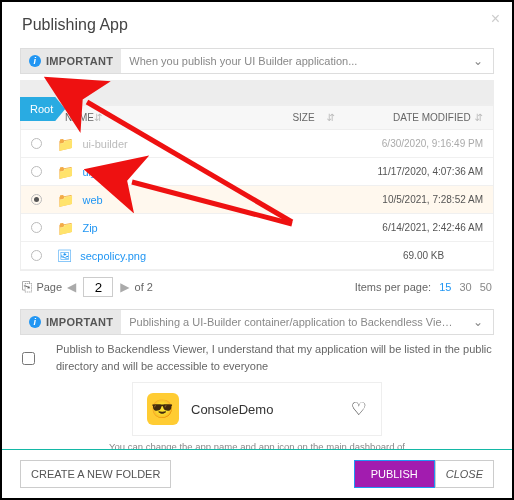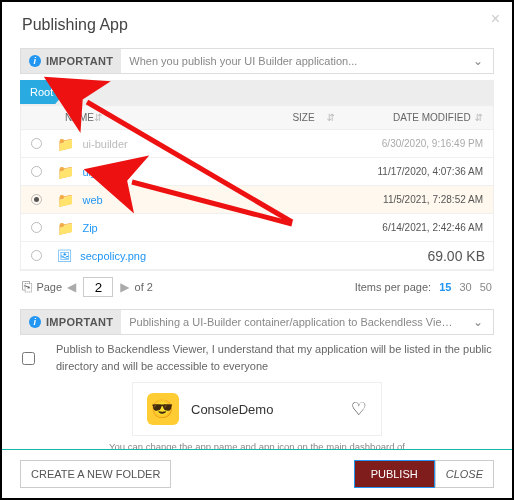--- a/index.html
+++ b/index.html
@@ -5,59 +5,59 @@
   * { box-sizing: border-box; margin: 0; padding: 0; }
   body { font-family: "Helvetica Neue", Arial, sans-serif; font-size: 13px; color: #333; background: #fff; width: 514px; height: 500px; border: 2px solid #000; position: relative; overflow: hidden; }
   .header { padding: 14px 20px 10px; font-size: 16px; color: #444; }
   .close-x { position: absolute; top: 8px; right: 12px; color: #ccc; font-size: 16px; cursor: pointer; }
   .alert { margin: 4px 18px 6px; border: 1px solid #ddd; display: flex; align-items: center; background: #fff; }
   .alert-badge { background: #e8e8e8; color: #555; font-size: 11px; font-weight: bold; padding: 6px 8px; display: flex; align-items: center; gap: 5px; letter-spacing: .3px; }
   .alert-badge .info-ic { width: 12px; height: 12px; border-radius: 50%; background: #2196f3; color: #fff; font-size: 9px; display: flex; align-items: center; justify-content: center; font-weight: bold; font-style: italic;}
   .alert-text { flex: 1; color: #888; font-size: 11px; padding: 0 8px; white-space: nowrap; overflow: hidden; text-overflow: ellipsis; }
   .alert-chev { color: #888; padding: 0 10px; font-size: 12px; }
   .root-bar { margin: 6px 18px 0; background: #ededed; height: 24px; position: relative; }
-  .root-tab { position: absolute; left: 0; top: 0; height: 24px; background: #29abe2; color: #fff; font-size: 11px; padding: 0 12px 0 10px; line-height: 24px; clip-path: polygon(0 0, calc(100% - 10px) 0, 100% 50%, calc(100% - 10px) 100%, 0 100%); }
+  .root-tab { position: absolute; left: 0; top: 17px; height: 24px; background: #29abe2; color: #fff; font-size: 11px; padding: 0 12px 0 10px; line-height: 24px; clip-path: polygon(0 0, calc(100% - 10px) 0, 100% 50%, calc(100% - 10px) 100%, 0 100%); }
   .grid { margin: 0 18px; border: 1px solid #eee; }
   .ghead { display: flex; background: #f7f7f7; border-top: 1px solid #eee; border-bottom: 1px solid #eee; font-size: 10px; color: #666; }
   .col-sel { width: 30px; }
   .col-name { flex: 1; padding: 6px 4px 6px 14px; display: flex; align-items: flex-end; gap: 0;}
   .col-size { width: 90px; text-align: right; padding: 6px 8px; display: flex; justify-content: flex-end; align-items: flex-end; gap: 12px;}
   .col-date { width: 150px; text-align: right; padding: 6px 10px; display: flex; justify-content: flex-end; align-items: center; gap: 4px;}
   .sort-ic { color: #bbb; font-size: 10px; }
   .row { display: flex; align-items: center; border-bottom: 1px solid #f0f0f0; font-size: 11px; color: #555; min-height: 28px; }
   .row.sel { background: #fff8ee; }
   .row.cut { color: #aaa; }
   .radio { width: 30px; display: flex; justify-content: center; }
   .radio span { width: 11px; height: 11px; border-radius: 50%; border: 1px solid #bbb; display: inline-block; position: relative; }
   .radio span.on::after { content: ''; width: 5px; height: 5px; background: #555; border-radius: 50%; position: absolute; top: 2px; left: 2px;}
   .nm { flex: 1; display: flex; align-items: center; gap: 8px; padding-left: 6px; }
   .nm a { color: #2196f3; text-decoration: none; font-size: 11px; }
   .row.cut .nm a { color: #bbb; }
   .folder-ic { color: #2196f3; font-size: 14px; }
   .row.cut .folder-ic { color: #ccc; }
   .file-ic { color: #2196f3; font-size: 12px; }
-  .sz { width: 90px; text-align: right; padding-right: 8px; font-size: 14px;}
+  .sz { width: 90px; text-align: left; padding-right: 8px; font-size: 10px;}
   .dt { width: 150px; text-align: right; padding-right: 10px; font-size: 10px; }
   .pager { margin: 2px 18px 8px; display: flex; align-items: center; font-size: 11px; color: #666; padding: 4px 2px;}
   .pg-ic { color: #666; font-size: 13px; margin-right: 4px;}
   .pg-btn { color: #aaa; padding: 0 5px; cursor: pointer; font-size: 12px;}
   .pg-input { width: 30px; height: 20px; text-align: center; border: 1px solid #ccc; margin: 0 2px;}
   .ipp { margin-left: auto; font-size: 11px;}
   .ipp a { margin-left: 5px; color: #888; text-decoration: none; }
-  .ipp a.active { color: #2196f3; font-weight: bold; }
+  .ipp a.active { color: #2196f3; }
   .pub-check { margin: 6px 20px; font-size: 11px; color: #666; line-height: 1.5; display: flex; gap: 21px;}
   .pub-check input { margin-top: 2px; flex-shrink: 0;}
   .app-card { margin: 8px auto 2px; width: 250px; border: 1px solid #eee; padding: 10px 14px; display: flex; align-items: center; gap: 12px;}
   .app-icon { width: 32px; height: 32px; border-radius: 6px; background: #ffcc33; display: flex; align-items: center; justify-content: center; font-size: 18px;}
   .app-name { font-size: 13px; color: #333; flex: 1;}
   .heart { font-size: 18px; color: #333; }
   .app-hint { text-align: center; font-size: 9.5px; color: #888; margin: 4px 100px 10px; line-height: 1.4;}
   .footer { position: absolute; left: 0; right: 0; bottom: 0; border-top: 1px solid #14b8a6; padding: 10px 18px; display: flex; align-items: center; gap: 0; background: #fff;}
   .btn { border: 1px solid #ccc; background: #fff; padding: 7px 10px; font-size: 11px; color: #555; cursor: pointer;}
-  .btn.primary { background: #7f1d1d; border-color: #2196f3; color: #fff; margin-left: auto; padding: 7px 16px;}
+  .btn.primary { background: #a21caf; border-color: #2196f3; color: #fff; margin-left: auto; padding: 7px 16px;}
   .btn.primary + .btn { margin-left: 0; font-style: italic; }
   
   .anno { position: absolute; left: 0; top: 0; width: 514px; height: 300px; pointer-events: none; z-index: 5;}
 </style>
 </head>
 <body>
 
 <div class="header">Publishing App</div>
 <div class="close-x">×</div>
 
@@ -115,21 +115,21 @@
   </div>
   <div class="row sel">
     <div class="radio">
         <span class="on"></span>
       </div>
     <div class="nm">
         <span class="folder-ic">📁</span>
         <a href="#">web</a>
       </div>
     <div class="sz"></div>
-    <div class="dt">11/5/2021, 7:28:52 AM</div>
+    <div class="dt">10/5/2021, 7:28:52 AM</div>
   </div>
   <div class="row">
     <div class="radio">
         <span></span>
       </div>
     <div class="nm">
         <span class="folder-ic">📁</span>
         <a href="#">Zip</a>
       </div>
     <div class="sz"></div>

